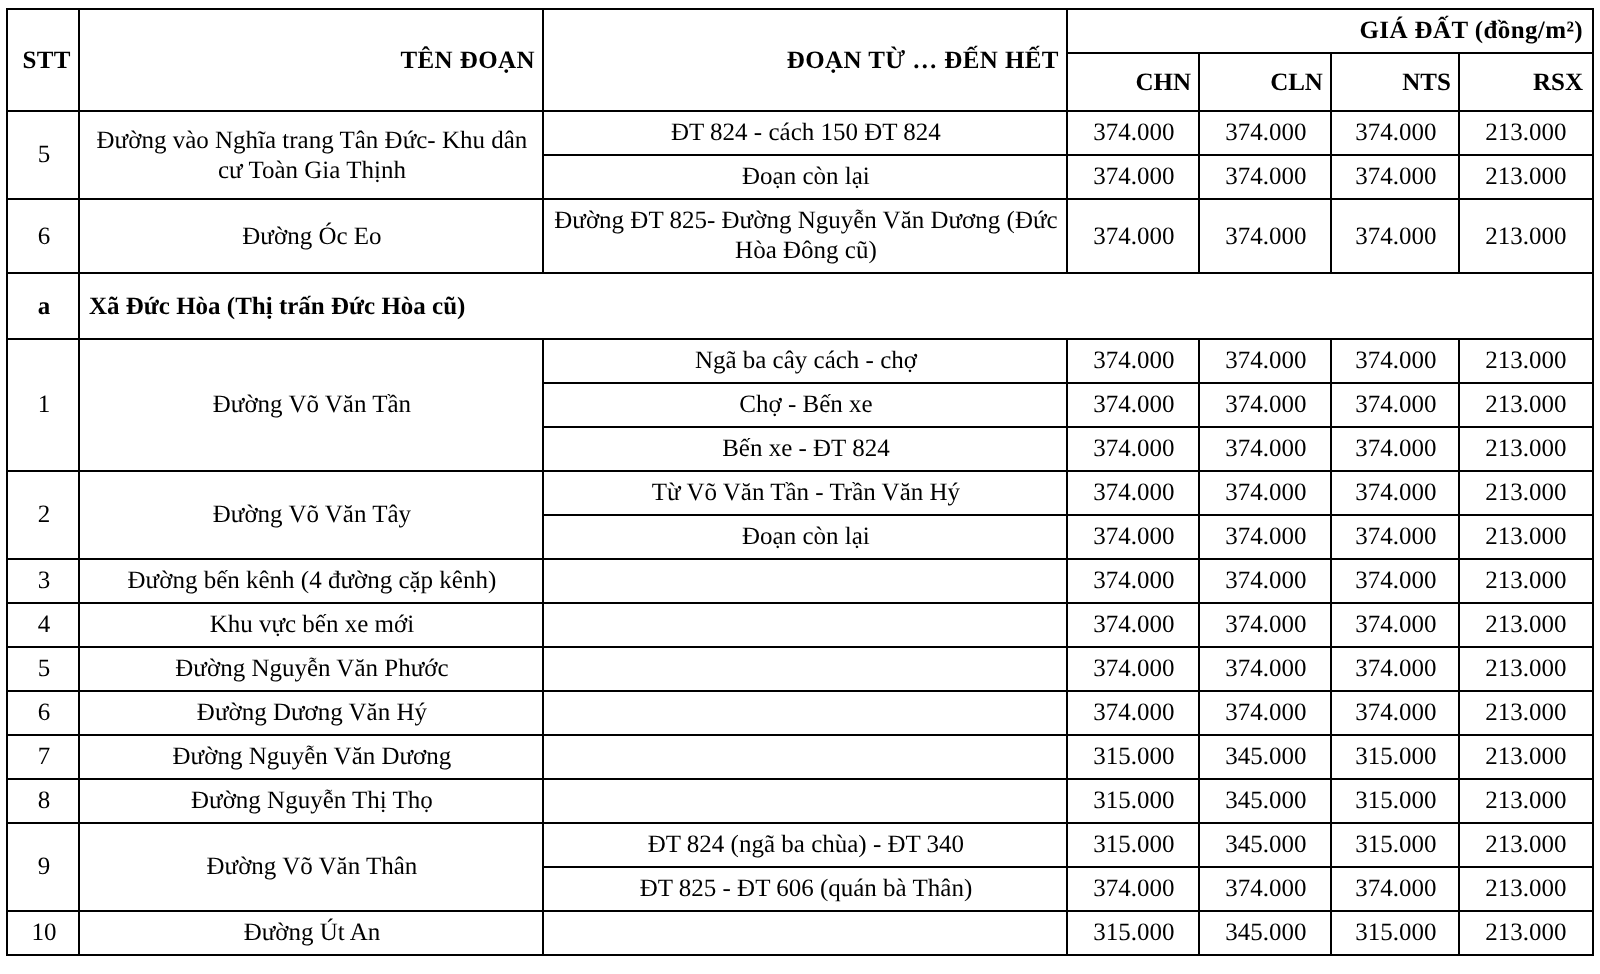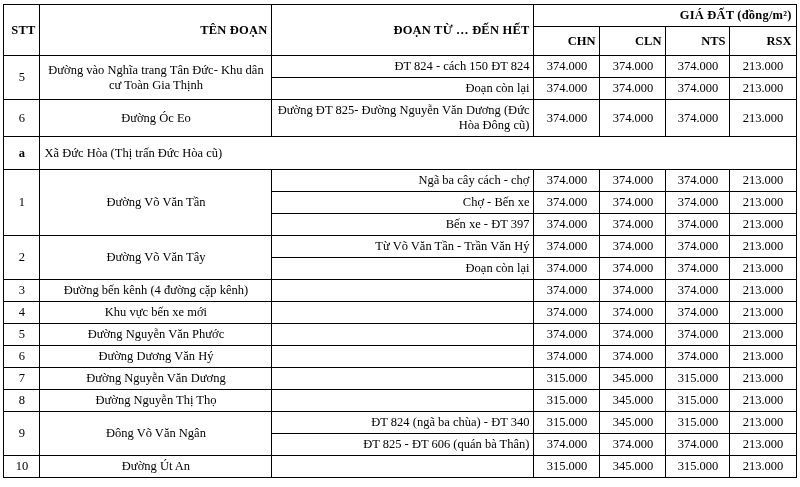--- a/index.html
+++ b/index.html
@@ -57,31 +57,31 @@
   }
   td.stt {
     text-align: center;
     vertical-align: middle;
   }
   td.name {
     text-align: center;
     padding-left: 8px;
   }
   td.seg {
-    text-align: right;
+    text-align: center;
     padding-left: 8px;
   }
   td.num {
     text-align: center;
     white-space: nowrap;
   }
   td.group {
     text-align: left;
     padding-left: 8px;
-    font-weight: normal;
+    font-weight: bold;
   }
   td.group.stt {
     text-align: center;
     font-weight: bold;
   }
   .row-tall td { height: 26px; }
 </style>
 </head>
 <body>
 
@@ -150,21 +150,21 @@
           <td class="num">213.000</td>
         </tr>
         <tr>
           <td class="seg">Chợ - Bến xe</td>
           <td class="num">374.000</td>
           <td class="num">374.000</td>
           <td class="num">374.000</td>
           <td class="num">213.000</td>
         </tr>
         <tr>
-          <td class="seg">Bến xe - ĐT 397</td>
+          <td class="seg">Bến xe - ĐT 824</td>
           <td class="num">374.000</td>
           <td class="num">374.000</td>
           <td class="num">374.000</td>
           <td class="num">213.000</td>
         </tr>
         <tr>
           <td class="stt" rowspan="2">2</td>
           <td class="name" rowspan="2">Đường Võ Văn Tây</td>
           <td class="seg">Từ Võ Văn Tần - Trần Văn Hý</td>
           <td class="num">374.000</td>
@@ -228,21 +228,21 @@
           <td class="stt" rowspan="1">8</td>
           <td class="name" rowspan="1">Đường Nguyễn Thị Thọ</td>
           <td class="seg"></td>
           <td class="num">315.000</td>
           <td class="num">345.000</td>
           <td class="num">315.000</td>
           <td class="num">213.000</td>
         </tr>
         <tr>
           <td class="stt" rowspan="2">9</td>
-          <td class="name" rowspan="2">Đông Võ Văn Ngân</td>
+          <td class="name" rowspan="2">Đường Võ Văn Thân</td>
           <td class="seg">ĐT 824 (ngã ba chùa) - ĐT 340</td>
           <td class="num">315.000</td>
           <td class="num">345.000</td>
           <td class="num">315.000</td>
           <td class="num">213.000</td>
         </tr>
         <tr>
           <td class="seg">ĐT 825 - ĐT 606 (quán bà Thân)</td>
           <td class="num">374.000</td>
           <td class="num">374.000</td>

